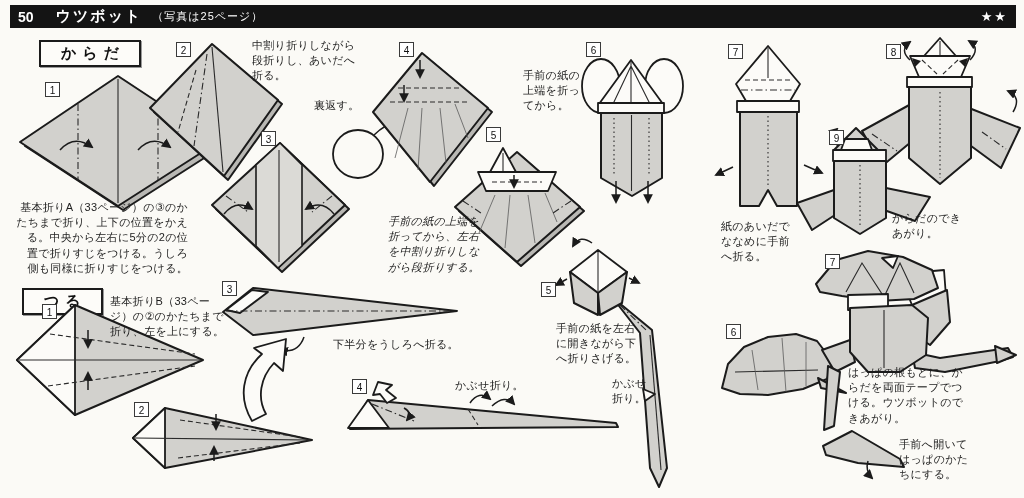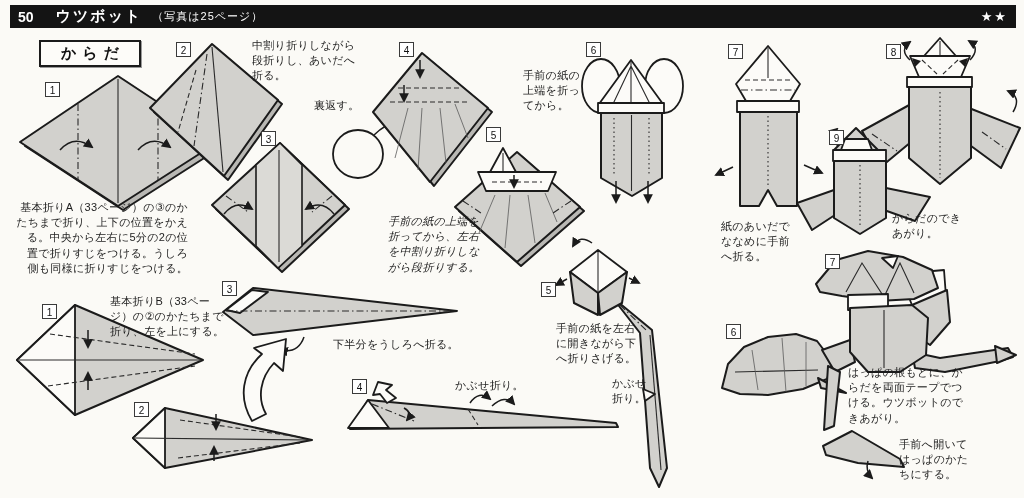--- a/index.html
+++ b/index.html
@@ -64,20 +64,21 @@
 <div id="page">
 
   <div class="header-bar">
     <span class="header-num">50</span>
     <span class="header-title">ウツボット</span>
     <span class="header-sub">（写真は25ページ）</span>
     <span class="header-stars">★★</span>
   </div>
 
   <div class="section-label" style="left:39px;top:40px;">からだ</div>
+  <div class="section-label" style="left:22px;top:288px;">つる</div>
 
   <svg width="1024" height="498" viewBox="0 0 1024 498">
     <defs>
       <marker id="ah" viewBox="0 0 10 10" refX="8" refY="5" markerWidth="6.5" markerHeight="6.5" orient="auto-start-reverse">
         <path d="M0,0 L10,5 L0,10 z" fill="#1b1b1b"></path>
       </marker>
     </defs>
 
     <g>
       <path class="shadow" d="M123,80 L223,146 L123,210 L25,146 Z"></path>

